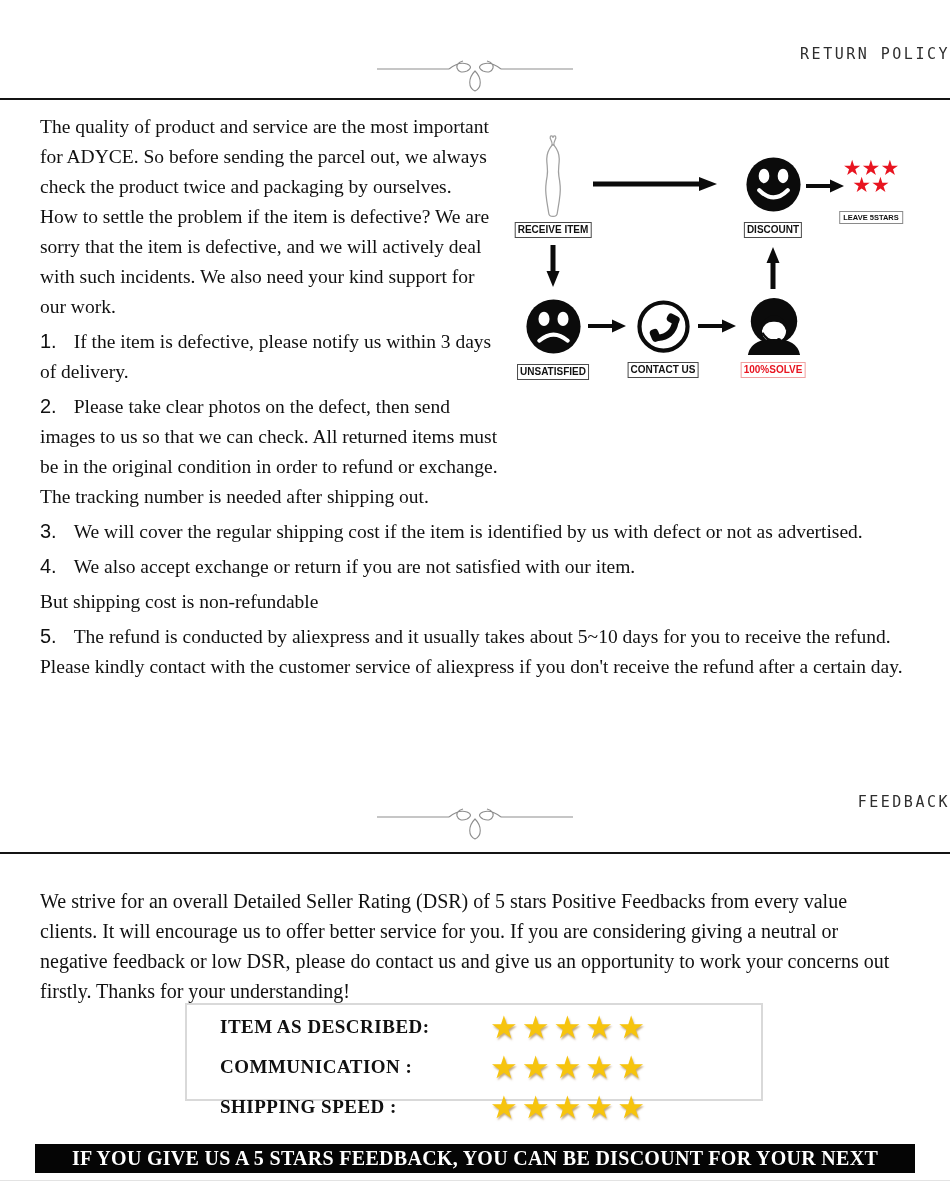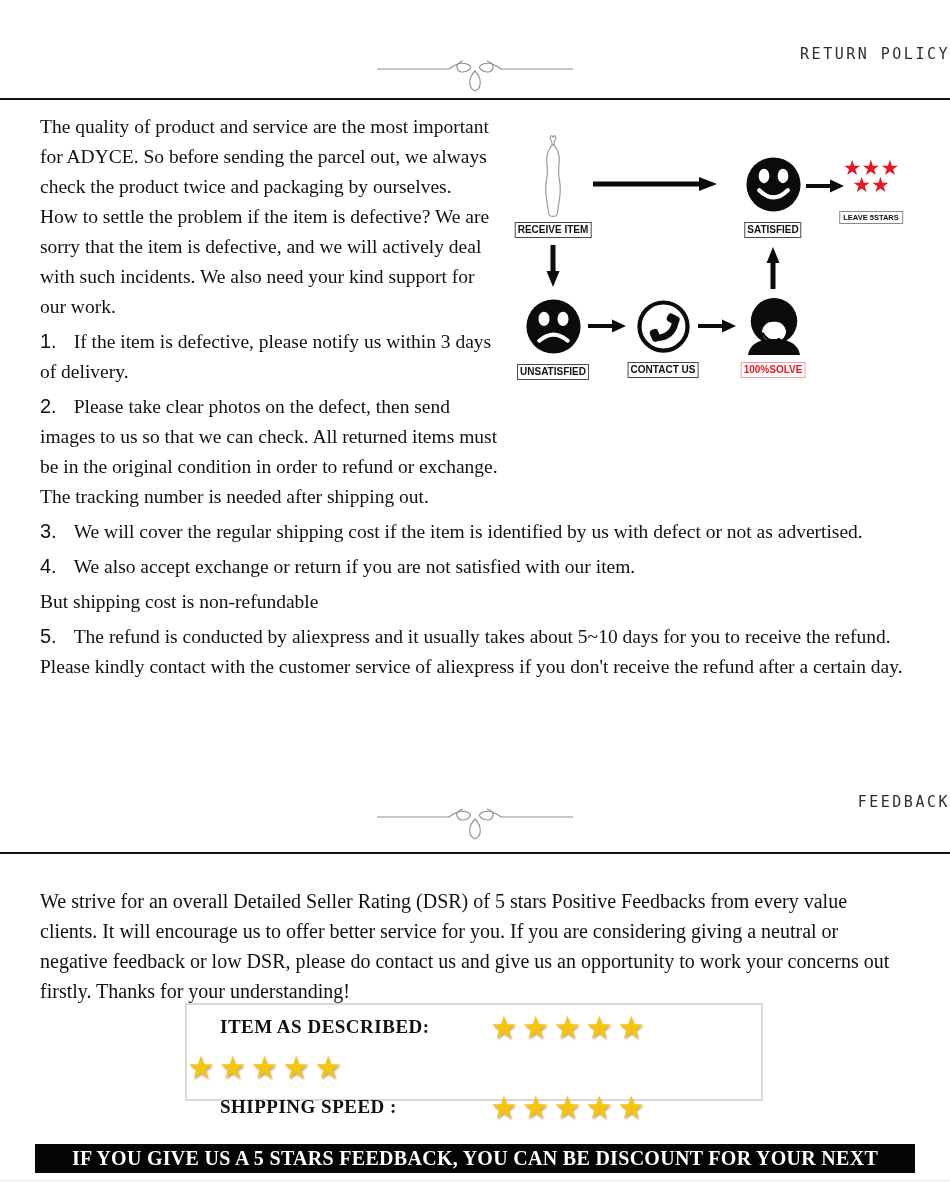--- a/index.html
+++ b/index.html
@@ -90,21 +90,21 @@
         <line x1="0" y1="8" x2="108" y2="8" stroke-width="5"></line>
         <polygon points="106,1 124,8 106,15"></polygon>
       </svg>
 
       <svg class="fc" style="left:228px;top:44px;" width="57" height="57" viewBox="-30 -30 60 60">
         <circle r="28.5" fill="#0b0b0b"></circle>
         <ellipse cx="-10" cy="-9" rx="5.6" ry="7.6" fill="#fff"></ellipse>
         <ellipse cx="10" cy="-9" rx="5.6" ry="7.6" fill="#fff"></ellipse>
         <path d="M-15,6 Q0,21 15,6" stroke="#fff" stroke-width="4.4" fill="none" stroke-linecap="round"></path>
       </svg>
-      <span class="flabel" style="left:256px;top:110px;">SATISFIED</span>
+      <span class="flabel" style="left:256px;top:110px;">DISCOUNT</span>
 
       <svg class="fc arrow" style="left:289px;top:66px;" width="40" height="16">
         <line x1="0" y1="8" x2="26" y2="8" stroke-width="4"></line>
         <polygon points="24,1.5 38,8 24,14.5"></polygon>
       </svg>
 
       <div class="red-stars" style="left:354px;top:48px;">
         <div>★★★</div>
         <div>★★</div>
       </div>
@@ -186,20 +186,21 @@
   <div class="hr" style="top:852px;"></div>
 
   <p class="fb-para">We strive for an overall Detailed Seller Rating (DSR) of 5 stars Positive Feedbacks from every value clients. It will encourage us to offer better service for you. If you are considering giving a neutral or negative feedback or low DSR, please do contact us and give us an opportunity to work your concerns out firstly. Thanks for your understanding!</p>
 
   <div class="fb-table">
     <div class="fb-row">
       <span class="fb-label">ITEM AS DESCRIBED:</span>
       <span class="fb-stars">★★★★★</span>
     </div>
     <div class="fb-row">
+      <span class="fb-label">COMMUNICATION :</span>
       <span class="fb-stars">★★★★★</span>
     </div>
     <div class="fb-row">
       <span class="fb-label">SHIPPING SPEED :</span>
       <span class="fb-stars">★★★★★</span>
     </div>
   </div>
 
   <div class="banner">IF YOU GIVE US A 5 STARS FEEDBACK, YOU CAN BE DISCOUNT FOR YOUR NEXT ORDER</div>
 

